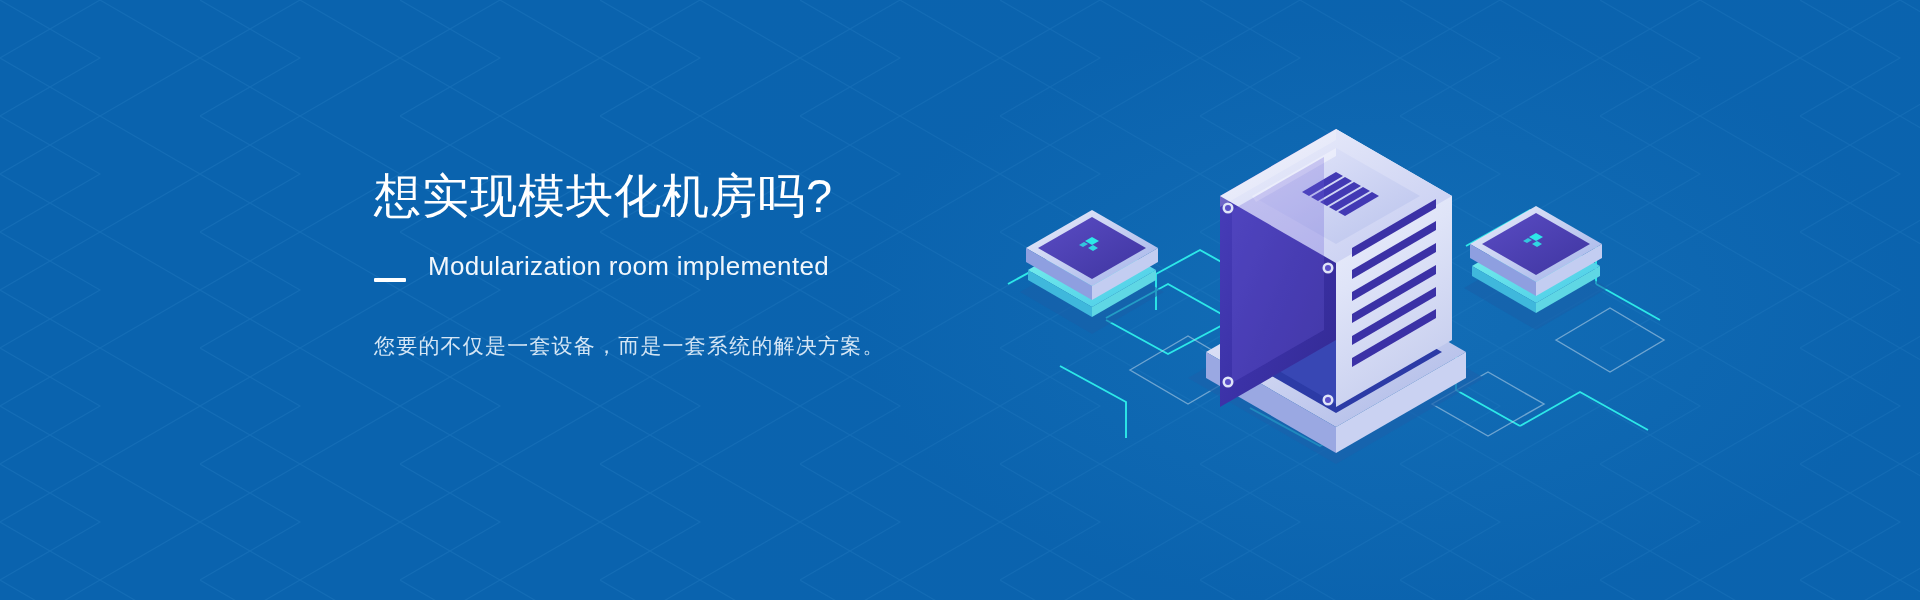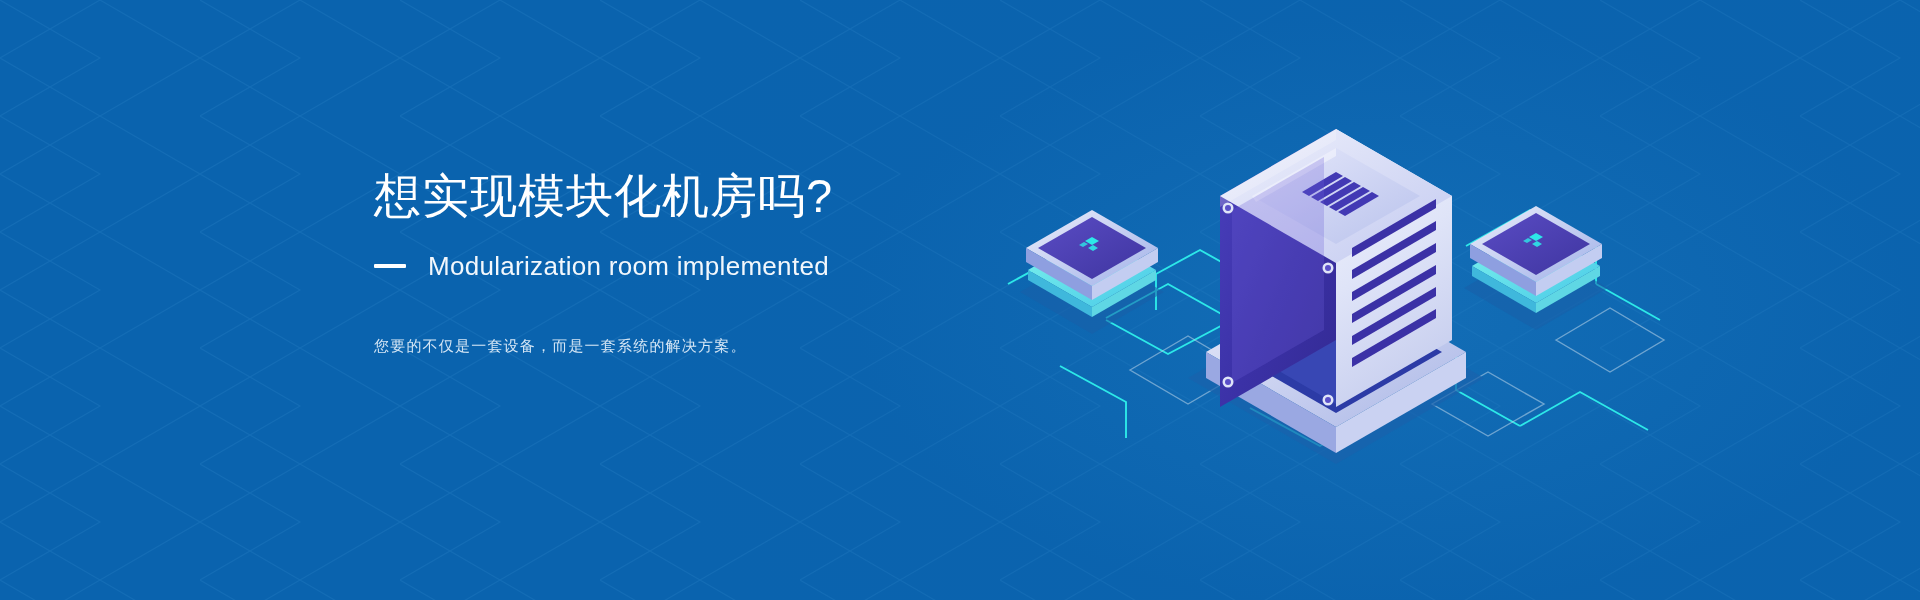--- a/index.html
+++ b/index.html
@@ -38,41 +38,41 @@
   .headline {
     font-size:47px;
     line-height:60px;
     font-weight:400;
     color:#ffffff;
     letter-spacing:1px;
     white-space:nowrap;
   }
   .sub-row {
     display:flex;
-    align-items:center;
+    align-items:flex-end;
     margin-top:24px;
   }
   .sub-dash {
     width:32px; height:4px;
     background:#ffffff;
     border-radius:1px;
     flex:0 0 auto;
     margin-right:22px;
   }
   .subtitle {
     font-size:26px;
     line-height:32px;
     font-weight:400;
     color:#f2f7fc;
     letter-spacing:.3px;
     white-space:nowrap;
   }
   .bodytext {
     margin-top:48px;
-    font-size:15px;
+    font-size:21px;
     line-height:32px;
     color:#d5e6f5;
     letter-spacing:1.2px;
     white-space:nowrap;
   }
 
   
   .art {
     position:absolute;
     left:1000px; top:78px;

